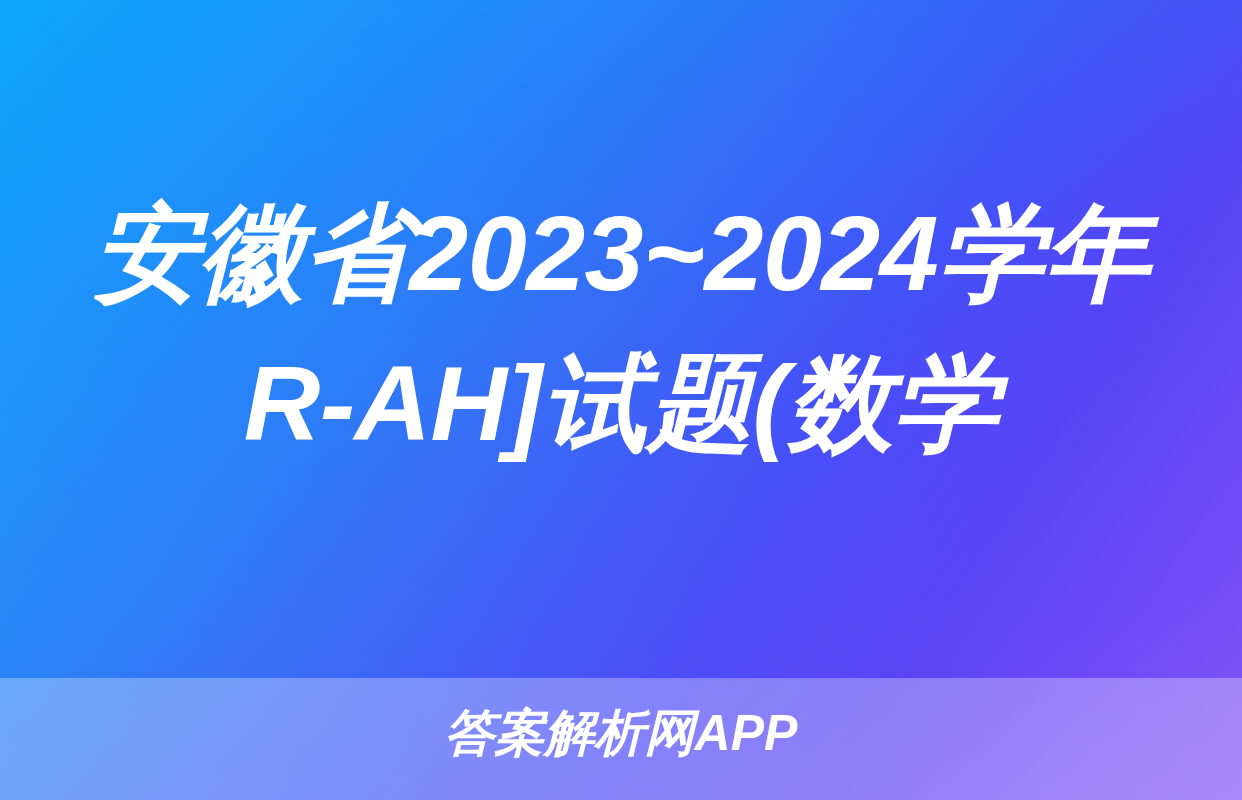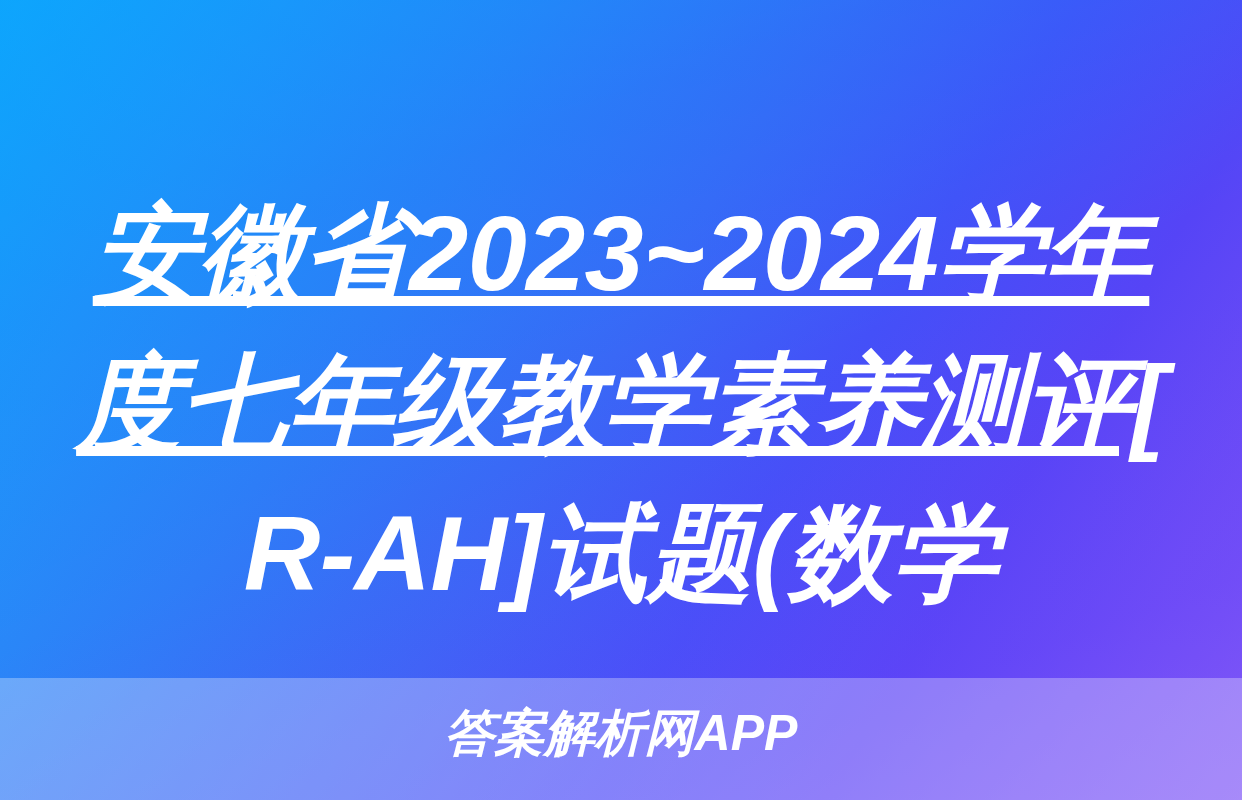--- a/index.html
+++ b/index.html
@@ -73,21 +73,20 @@
     line-height: 150px;
     font-weight: 700;
     font-style: italic;
     letter-spacing: -0.5px;
     white-space: nowrap;
   }
 
   .title-line.l1,
   .title-line.l2 {
     text-align: center;
-    text-decoration: underline;
   }
 
   .title-line.l3 {
   }
 
   
   .watermark {
     position: absolute;
     left: 0;
     right: 0;
@@ -106,19 +105,18 @@
 <body>
 
 <div class="canvas">
 
   <div class="bg-gradient"></div>
   <div class="bg-sheen"></div>
   <div class="footer-band"></div>
 
   <div class="title-block">
     <span class="title-line l1">安徽省2023~2024学年</span>
-    <span class="title-line l2">度七年级教学素养测评[</span>
     <span class="title-line l3">R-AH]试题(数学</span>
   </div>
 
   <div class="watermark">答案解析网APP</div>
 
 </div>
 
 </body></html>

